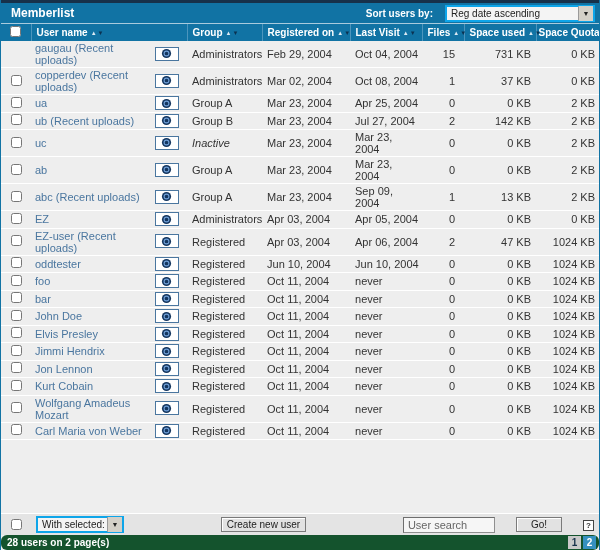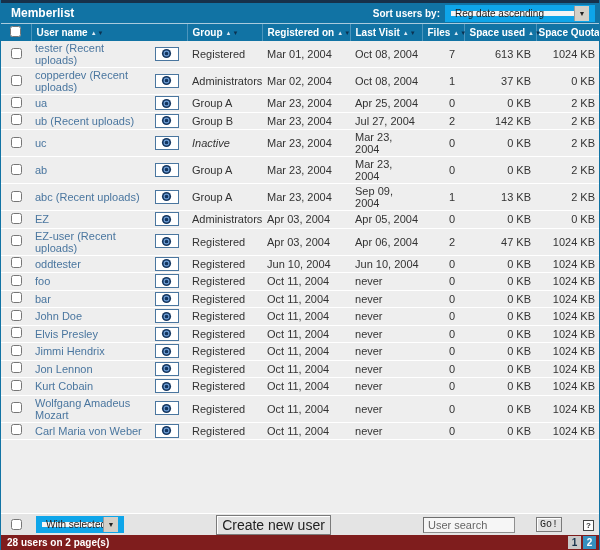--- a/index.html
+++ b/index.html
@@ -19,25 +19,25 @@
 
   
   .title-bar {
     height:21px; flex:0 0 auto;
     background:#1173A4;
     border-bottom:1px solid #A9CBDD;
     display:flex; align-items:center; justify-content:space-between;
     padding:0 4px 0 10px;
   }
   .title { color:#fff; font-weight:bold; font-size:12px; }
-  .sort-wrap { display:flex; align-items:center; gap:5px; }
+  .sort-wrap { display:flex; align-items:center; gap:12px; }
   .sort-label { color:#fff; font-weight:bold; font-size:10px; }
   .select {
     height:17px; background:#F4F4F4;
-    border:6px solid #0ea5e9;
+    border:2px solid #0ea5e9;
     display:flex; align-items:center;
     font-size:10px; color:#222; cursor:default;
   }
   .select .sel-text { padding:0 4px; flex:1; white-space:nowrap; overflow:hidden; }
   .select .sel-arrow {
     width:15px; height:15px; background:#D4D0C8;
     border-left:1px solid #9A9A9A;
     display:flex; align-items:center; justify-content:center;
     font-size:7px; color:#222;
   }
@@ -89,46 +89,47 @@
     flex:0 0 auto; height:22px;
     background:#E4E4E4; border-top:1px solid #fff;
     display:flex; align-items:center; justify-content:space-between;
     padding:0 5px 0 0;
   }
   .f-left  { display:flex; align-items:center; }
   .f-left input { margin-left:10px; margin-right:14px; }
   .f-right { display:flex; align-items:center; gap:21px; }
   .btn {
     font-family:"Liberation Sans", sans-serif;
-    font-size:14px; color:#222;
+    font-size:10px; color:#222;
     background:#E2E2E2; border:1px solid #7A7A7A;
     box-shadow:inset 1px 1px 0 #fff;
     padding:1px 5px; cursor:pointer;
   }
-  .go-btn { font-size:10px; padding:1px 3px;font-family:Liberation Mono, monospace; }
+  .go-btn { font-size:10px; padding:1px 14px; }
   .search-input {
     width:92px; height:16px;
     border:1px solid #8F8F8F; border-top-color:#6E6E6E; border-left-color:#6E6E6E;
     background:#F6F6F6; font-family:"Liberation Sans", sans-serif;
     font-size:11px; color:#666; padding:0 4px;
   }
   .help-box {
     width:11px; height:11px; background:#fff;
     border:1px solid #444; color:#333;
     font-size:8px; font-weight:bold;
     display:flex; align-items:center; justify-content:center;
     align-self:flex-start; margin-top:3px; cursor:pointer;
   }
 
   
   .status-bar {
     flex:0 0 auto; height:15px;
-    background:#7f1d1d;
+    background:#14532d;
     display:flex; align-items:center; justify-content:space-between;
     padding:0 3px 0 6px;
+    border-radius:6px;
   }
   .status-text { color:#fff; font-weight:bold; font-size:10px; }
   .pagination { display:flex; align-items:center; }
   .page-btn {
     min-width:13px; height:13px; margin-left:2px; padding:0 2px;
     display:inline-flex; align-items:center; justify-content:center;
     font-size:10px; font-weight:bold; cursor:pointer;
   }
   .page-btn.current { background:#C9C9C9; color:#17314A; cursor:default; }
   .page-btn.link    { background:#3590BF; color:#fff; }
@@ -169,39 +170,39 @@
           <th colspan="2"><span>User name</span><span class="arr-up">▲</span><span class="arr-down">▼</span></th>
           <th><span>Group</span><span class="arr-up">▲</span><span class="arr-down">▼</span></th>
           <th><span>Registered on</span><span class="arr-up">▲</span><span class="arr-down">▼</span></th>
           <th><span>Last Visit</span><span class="arr-up">▲</span><span class="arr-down">▼</span></th>
           <th><span>Files</span><span class="arr-up">▲</span><span class="arr-down">▼</span></th>
           <th><span>Space used</span><span class="arr-up">▲</span><span class="arr-down">▼</span></th>
           <th class="h-quota"><span>Space Quota</span></th>
         </tr>
       </thead>
       <tbody>
-
-    <tr>
-      <td class="c-cb"><input type="checkbox" style=""></td>
-      <td class="c-name"><a class="userlink" href="#">tester (Recent uploads)</a></td>
-      <td class="c-icon">
-        <span class="icon-btn">
-          <svg width="11" height="11" viewBox="0 0 11 11">
-            <circle cx="5.5" cy="5.5" r="4.6" fill="#14365F"></circle>
-            <circle cx="5.5" cy="5.5" r="2.4" fill="none" stroke="#6F9FD8" stroke-width="1.1"></circle>
-          </svg>
-        </span>
-      </td>
-      <td class="c-group">Registered</td>
-      <td class="c-reg">Mar 01, 2004</td>
-      <td class="c-visit">Oct 08, 2004</td>
-      <td class="c-files">7</td>
-      <td class="c-used">613 KB</td>
-      <td class="c-quota">1024 KB</td>
-    </tr>
+    <tr>
+      <td class="c-cb"></td>
+      <td class="c-name"><a class="userlink" href="#">gaugau (Recent uploads)</a></td>
+      <td class="c-icon">
+        <span class="icon-btn">
+          <svg width="11" height="11" viewBox="0 0 11 11">
+            <circle cx="5.5" cy="5.5" r="4.6" fill="#14365F"></circle>
+            <circle cx="5.5" cy="5.5" r="2.4" fill="none" stroke="#6F9FD8" stroke-width="1.1"></circle>
+          </svg>
+        </span>
+      </td>
+      <td class="c-group">Administrators</td>
+      <td class="c-reg">Feb 29, 2004</td>
+      <td class="c-visit">Oct 04, 2004</td>
+      <td class="c-files">15</td>
+      <td class="c-used">731 KB</td>
+      <td class="c-quota">0 KB</td>
+    </tr>
+
 
     <tr>
       <td class="c-cb"><input type="checkbox" style=""></td>
       <td class="c-name"><a class="userlink" href="#">copperdev (Recent uploads)</a></td>
       <td class="c-icon">
         <span class="icon-btn">
           <svg width="11" height="11" viewBox="0 0 11 11">
             <circle cx="5.5" cy="5.5" r="4.6" fill="#14365F"></circle>
             <circle cx="5.5" cy="5.5" r="2.4" fill="none" stroke="#6F9FD8" stroke-width="1.1"></circle>
           </svg>

